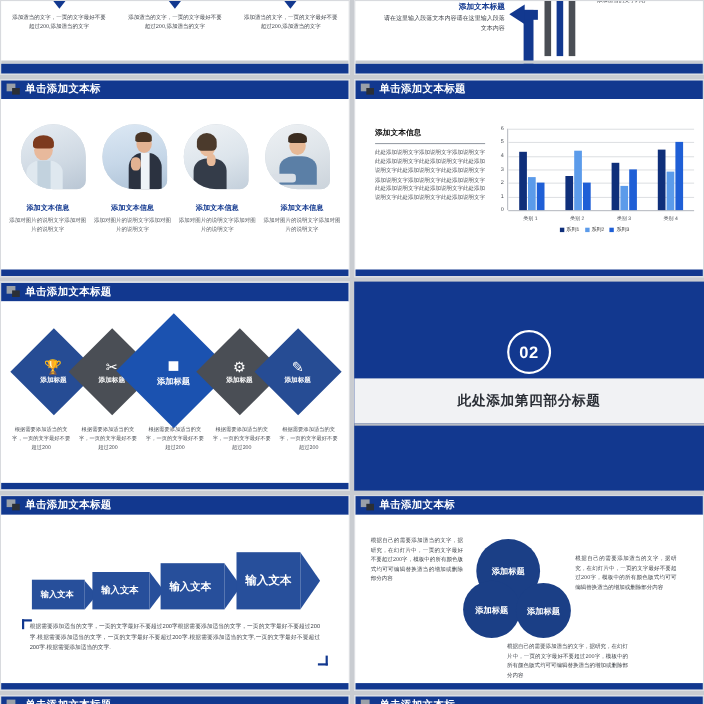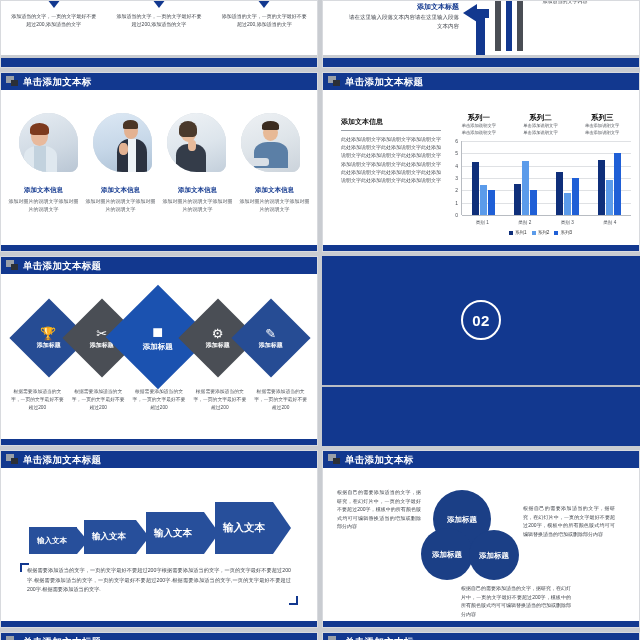--- a/index.html
+++ b/index.html
@@ -294,37 +294,20 @@
         </span>
       <span class="tb-text">单击添加文本标题</span>
     </div>
     <div class="slidebody">
       <div class="txtcol">
         <h4>添加文本信息</h4>
         <div class="rule"></div>
         <p>此处添加说明文字添加说明文字添加说明文字此处添加说明文字此处添加说明文字此处添加说明文字此处添加说明文字此处添加说明文字添加说明文字添加说明文字此处添加说明文字此处添加说明文字此处添加说明文字此处添加说明文字此处添加说明文字此处添加说明文字</p>
       </div>
       <div class="chartwrap">
-        <div class="serieshead">
-          <div class="sh">
-            <div class="t">系列一</div>
-            <div class="l">单击添加说明文字</div>
-            <div class="l">单击添加说明文字</div>
-          </div>
-          <div class="sh">
-            <div class="t">系列二</div>
-            <div class="l">单击添加说明文字</div>
-            <div class="l">单击添加说明文字</div>
-          </div>
-          <div class="sh">
-            <div class="t">系列三</div>
-            <div class="l">单击添加说明文字</div>
-            <div class="l">单击添加说明文字</div>
-          </div>
-        </div>
         <div class="plot">
           <div class="yaxis" id="yaxis">
               <div class="ytick" style="top: 74px;">0</div>
               <div class="ytick" style="top: 61.6667px;">1</div>
               <div class="ytick" style="top: 49.3333px;">2</div>
               <div class="ytick" style="top: 37px;">3</div>
               <div class="ytick" style="top: 24.6667px;">4</div>
               <div class="ytick" style="top: 12.3333px;">5</div>
               <div class="ytick" style="top: 0px;">6</div>
             </div>
@@ -434,20 +417,23 @@
         <div>根据需要添加适当的文字，一页的文字最好不要超过200</div>
       </div>
       <div class="botbar"></div>
     </div>
   </div>
 
   <div class="slide s6">
     <div class="circ">
       <span>02</span>
     </div>
+    <div class="band">
+      <span>此处添加第四部分标题</span>
+    </div>
     <div class="shadow"></div>
   </div>
 
   <div class="slide s7">
     <div class="titlebar">
       <span class="tb-icon">
           <i class="a"></i>
           <i class="b"></i>
         </span>
       <span class="tb-text">单击添加文本标题</span>

